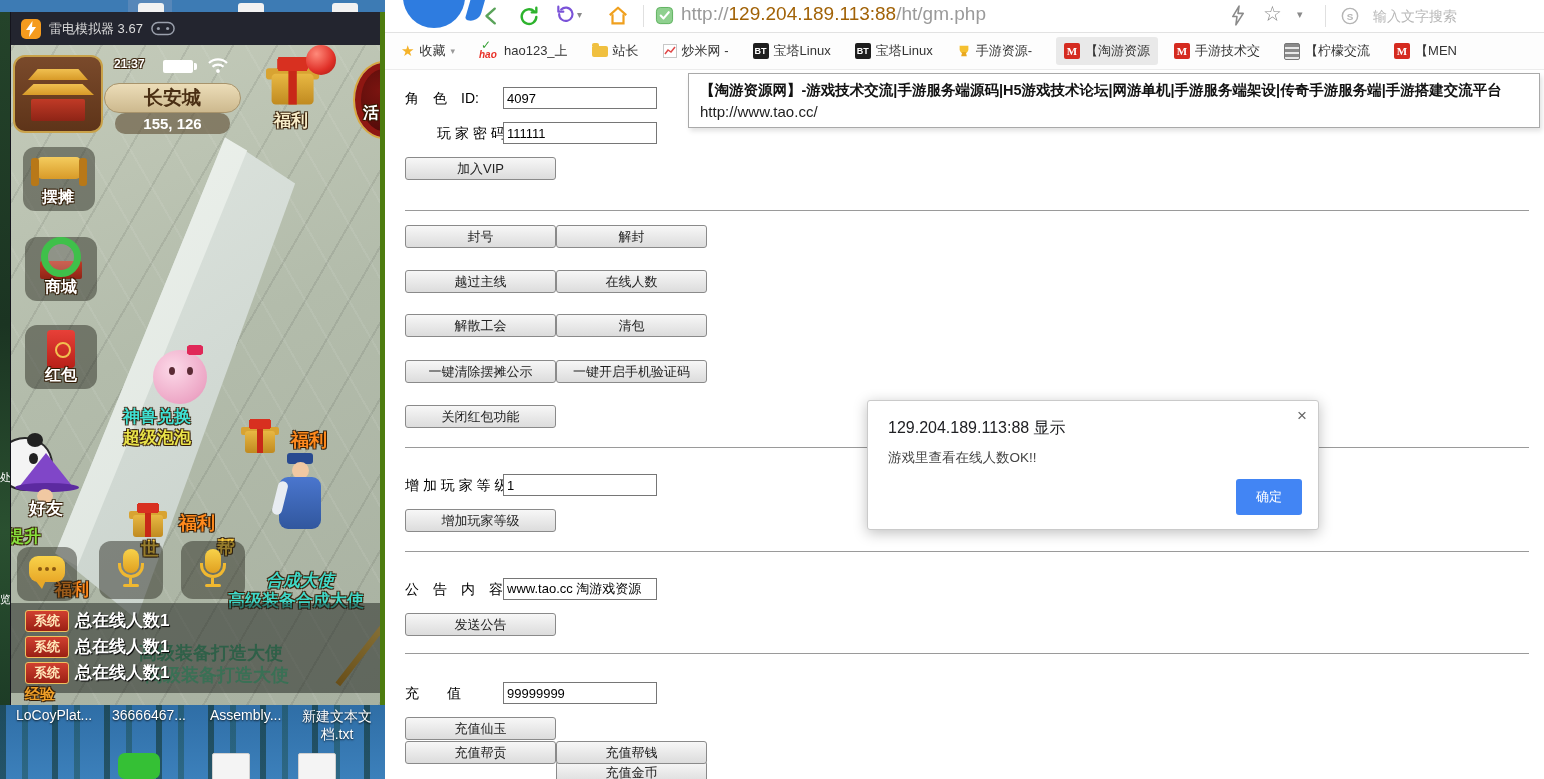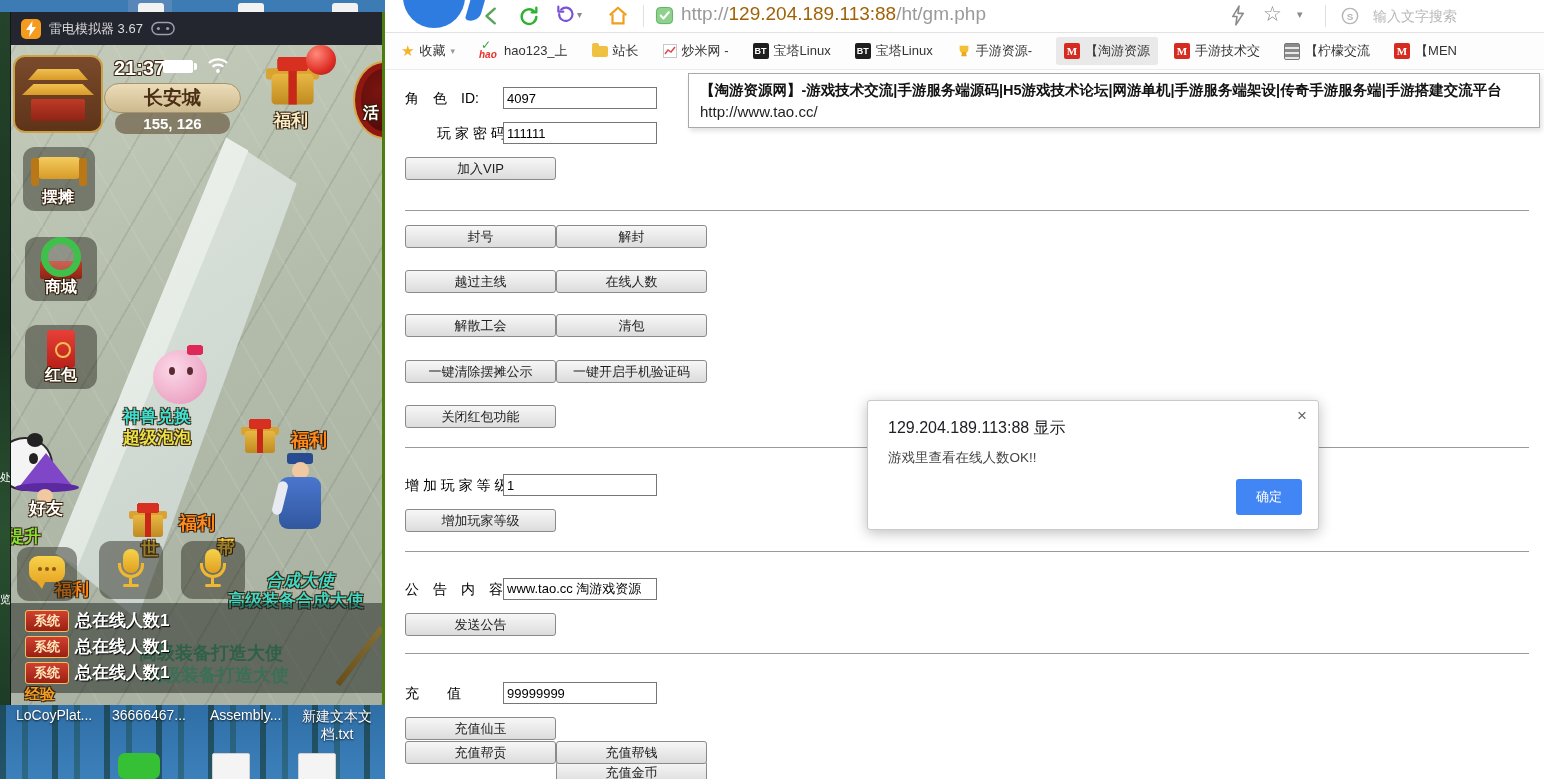--- a/index.html
+++ b/index.html
@@ -14,21 +14,21 @@
   .desk-bottom{left:0;top:705px;width:385px;height:74px;
      background:
       repeating-linear-gradient(90deg, rgba(12,40,22,.50) 0 6px, rgba(0,0,0,0) 6px 22px, rgba(18,60,34,.35) 22px 28px, rgba(0,0,0,0) 28px 52px),
       linear-gradient(180deg,#2f6ea6,#3c80bb);}
   .icon-top{position:absolute;width:26px;height:9px;background:#f2f2f2;border-radius:3px 3px 0 0;top:3px;}
   .desk-label{position:absolute;color:#fff;font-size:14px;text-shadow:0 1px 2px rgba(0,0,0,.8);white-space:nowrap;}
   .doc-icon{position:absolute;width:36px;height:26px;background:#f4f4f4;border:1px solid #d0d0d0;border-radius:2px;top:48px;}
   .app-icon-green{position:absolute;width:42px;height:26px;background:#35c035;border-radius:7px;top:48px;}
 
   
-  .emu{left:10px;top:12px;width:375px;height:693px;border-left:1px solid #14141c;border-right:3px solid #4d7c0f;box-sizing:border-box;}
+  .emu{left:10px;top:12px;width:375px;height:693px;border-left:1px solid #14141c;border-right:5px solid #4d7c0f;box-sizing:border-box;}
   .emu-title{height:33px;background:#23252f;display:flex;align-items:center;padding:0 10px;gap:8px;}
   .emu-title-text{color:#dcdcdc;font-size:13px;}
   .game{position:relative;width:100%;height:660px;overflow:hidden;
      background:
       repeating-linear-gradient(60deg, rgba(255,255,255,.07) 0 2px, rgba(0,0,0,0) 2px 38px),
       repeating-linear-gradient(-60deg, rgba(0,0,0,.08) 0 2px, rgba(0,0,0,0) 2px 38px),
       linear-gradient(160deg,#c4cbba 0%,#b3bcab 45%,#a8b1a1 100%);}
   .wall{position:absolute;inset:0;background:linear-gradient(145deg,#e2e8e2,#c2ccc6);
      clip-path:polygon(58% 14%,77% 21%,34% 87%,12% 77%);}
   .wall-top{position:absolute;inset:0;background:linear-gradient(145deg,#f0f4ef,#d8e0da);
@@ -162,21 +162,21 @@
   <div class="game">
     <div class="wall"></div>
     <div class="wall-top"></div>
     <div class="abs" style="left:346px;top:575px;width:6px;height:72px;background:linear-gradient(#f0c050,#b88018);transform:rotate(38deg);"></div>
 
     <div class="minimap">
       <div class="roof" style="left:13px;top:12px;width:60px;height:11px;"></div>
       <div class="roof" style="left:7px;top:27px;width:72px;height:11px;"></div>
       <div class="mbase" style="left:16px;top:42px;width:54px;height:22px;"></div>
     </div>
-    <div class="glabel" style="left:103px;top:12px;color:#fff;font-size:20px;">21:37</div>
+    <div class="glabel" style="left:103px;top:12px;color:#fff;font-size:12px;">21:37</div>
     <div class="bat" style="left:152px;top:15px;"></div>
     <div class="bat-tip" style="left:183px;top:18px;"></div>
     <svg class="abs" style="left:196px;top:12px;" width="22" height="17" viewBox="0 0 22 17">
         <path d="M2 6 a13 13 0 0 1 18 0" fill="none" stroke="#fff" stroke-width="2.2"></path>
         <path d="M5.5 9.8 a8 8 0 0 1 11 0" fill="none" stroke="#fff" stroke-width="2.2"></path>
         <circle cx="11" cy="14" r="1.9" fill="#fff"></circle>
       </svg>
     <div class="banner">长安城</div>
     <div class="coords">155, 126</div>
 

